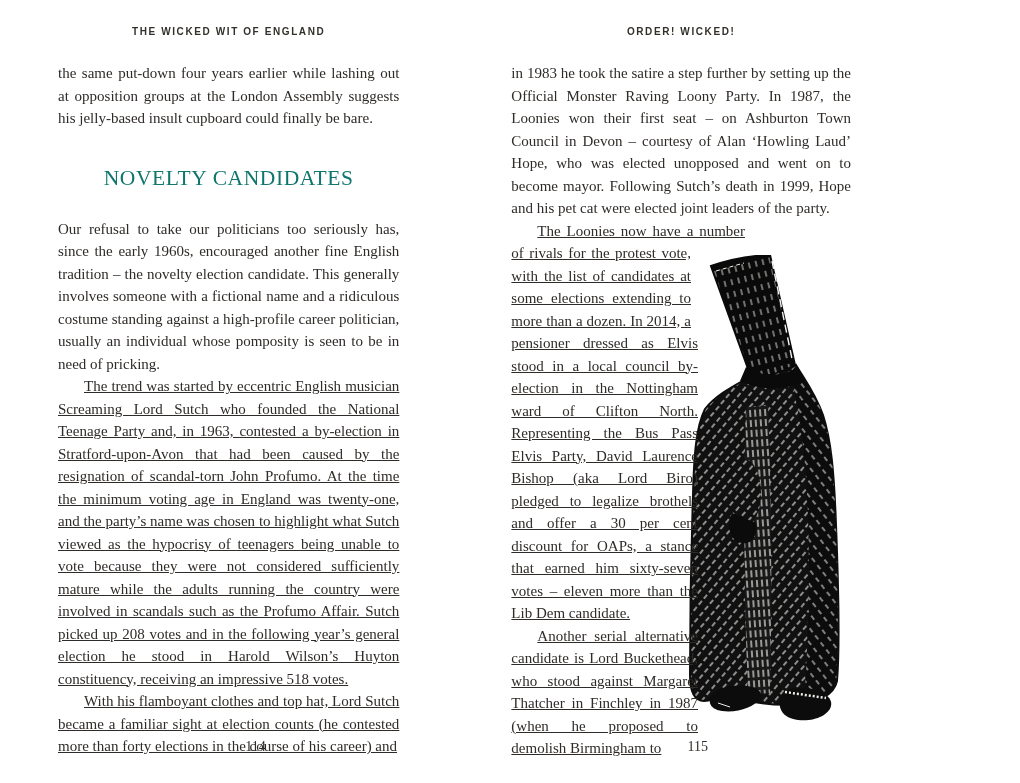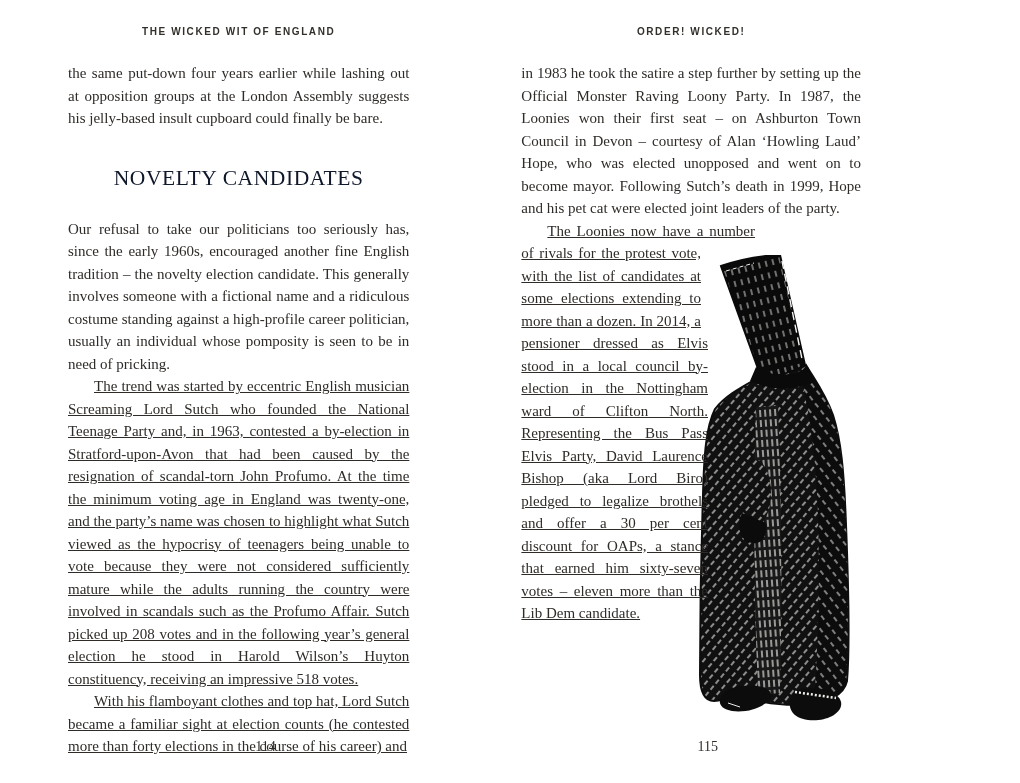--- a/index.html
+++ b/index.html
@@ -1,36 +1,36 @@
 <!DOCTYPE html>
 <html><head>
 <meta charset="utf-8">
 <style>
   html,body{margin:0;padding:0;}
   body{
     width:1020px;height:783px;background:#ffffff;overflow:hidden;
     color:#2f2b28;font-family:"Liberation Serif",serif;
   }
-  .book{display:flex;width:913px;height:783px;background:#ffffff;margin-left:10px;}
+  .book{display:flex;width:913px;height:783px;background:#ffffff;}
   .page{position:relative;box-sizing:border-box;height:783px;background:#ffffff;}
   .page.left{width:510px;padding:26px 57px 0 58px;}
   .page.right{width:510px;padding:26px 62px 0 55px;}
   .running-head{
     font-family:"Liberation Sans",sans-serif;font-weight:bold;
     font-size:10px;letter-spacing:1.6px;text-align:center;color:#33302c;
     margin:0 0 25px 0;
   }
   .bodytext p{
     margin:0;font-size:15px;line-height:22.5px;text-align:justify;
     color:#2f2b28;
   }
   .bodytext p.indent{text-indent:26px;text-decoration:underline;}
   .section-heading{
     font-family:"Liberation Serif",serif;font-weight:normal;
-    font-size:21.5px;letter-spacing:0.6px;text-align:center;color:#0f172a;
+    font-size:21.5px;letter-spacing:0.6px;text-align:center;color:#0f766e;
     margin:36px 0 27px 0;
   }
   .page-number{
     position:absolute;bottom:28px;left:58px;width:395px;text-align:center;
     font-size:14px;color:#2f2b28;
   }
   .page.right .page-number{left:45px;width:393px;}
   .illo{
     float:right;width:160px;height:516px;
     shape-outside:polygon(54px 0px,54px 24px,0px 24px,0px 112px,7px 112px,7px 516px,160px 516px,160px 0px);
@@ -101,17 +101,18 @@
           <path d="M28,436 C18,444 20,454 34,456 C50,458 66,452 72,444
                    C76,438 70,432 58,431 C46,430 36,431 28,436 Z" fill="#0c0c0c"></path>
           <path d="M30,448 L42,452" stroke="#eeeee8" stroke-width="1" fill="none"></path>
           <path d="M94,440 C88,452 94,463 110,465 C126,467 141,460 143,451
                    C145,442 134,435 119,433 C107,432 98,434 94,440 Z" fill="#0c0c0c"></path>
           <path d="M97,437 L138,443" stroke="#f0f0ec" stroke-width="2.5" stroke-dasharray="2 2" fill="none"></path>
         </svg>
       </div>
 
       <p class="indent">The Loonies now have a number of rivals for the protest vote, with the list of candidates at some elections extending to more than a dozen. In 2014, a pensioner dressed as Elvis stood in a local council by-election in the Nottingham ward of Clifton North. Representing the Bus Pass Elvis Party, David Laurence Bishop (aka Lord Biro) pledged to legalize brothels and offer a 30 per cent discount for OAPs, a stance that earned him sixty-seven votes – eleven more than the Lib Dem candidate.</p>
+      <p class="indent">Another serial alternative candidate is Lord Buckethead, who stood against Margaret Thatcher in Finchley in 1987 (when he proposed to demolish Birmingham to</p>
     </div>
     <div class="page-number">115</div>
   </div>
 
 </div>
 
 </body></html>

